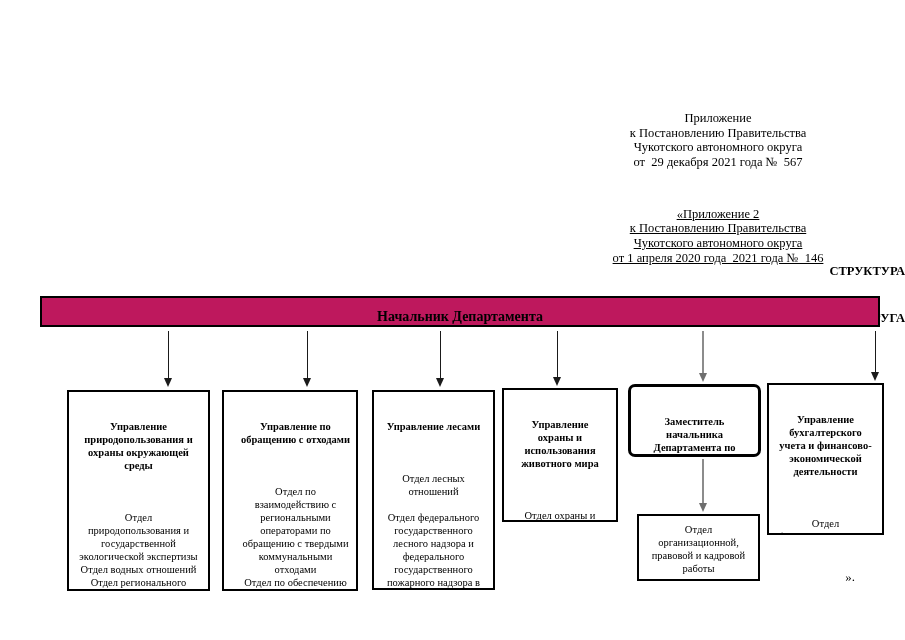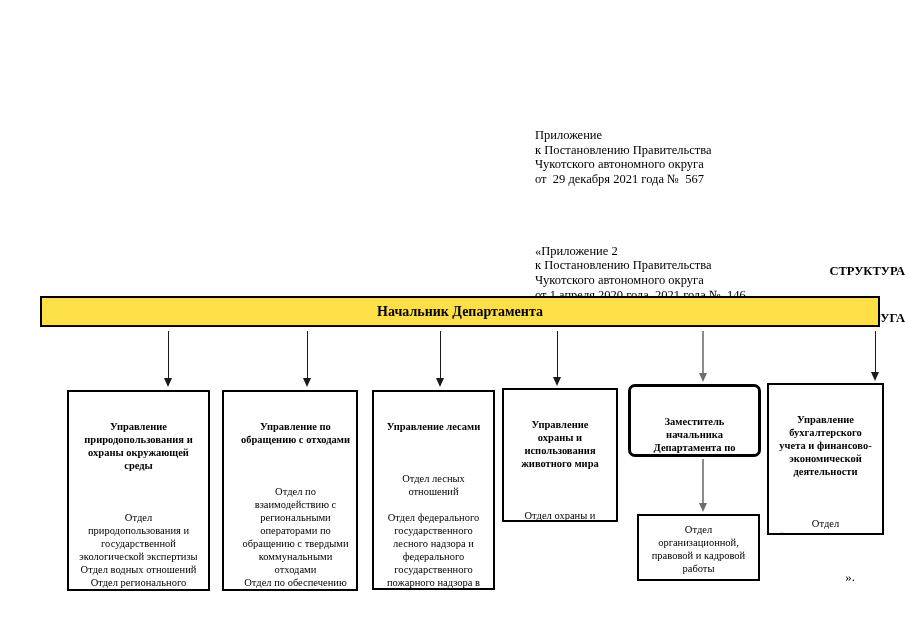--- a/index.html
+++ b/index.html
@@ -2,35 +2,35 @@
 <html><head>
 <meta charset="utf-8">
 <style>
   html,body{margin:0;padding:0;background:#e9e9e9;}
   .page{
     position:relative;width:905px;height:640px;background:#ffffff;
     font-family:"Liberation Serif","DejaVu Serif",serif;color:#000;
     overflow:hidden;margin:0 auto;
   }
   .appendix{
-    position:absolute;left:535px;top:99px;width:366px;
-    text-align:left;font-size:12.5px;line-height:14.6px;
+    position:absolute;left:535px;top:82px;width:366px;
+    text-align:center;font-size:12.5px;line-height:14.6px;
     white-space:pre-wrap;
   }
-  .appendix .block2{margin-top:28px;}
+  .appendix .block2{margin-top:8px;text-decoration:underline;}
   .doc-title{
     position:absolute;left:0;top:233px;width:905px;
     text-align:right;font-weight:bold;font-size:12.5px;line-height:15.5px;
     white-space:pre-wrap;
   }
   .root-box{
     position:absolute;left:40px;top:296px;width:840px;height:31px;
     border:2px solid #000;box-sizing:border-box;
-    display:flex;align-items:center;justify-content:center;
-    font-weight:bold;font-size:14px;background:#fde047;
+    display:flex;align-items:flex-end;justify-content:center;
+    font-weight:bold;font-size:14px;background:#be185d;
   }
   .unit{
     position:absolute;border:2px solid #000;box-sizing:border-box;
     background:#fff;text-align:center;font-size:10.5px;line-height:13px;
     padding:2px 2px 0 2px;white-space:pre-wrap;overflow:hidden;
   }
   .unit .unit-title{font-weight:bold;}
   .unit .unit-body{margin-top:13px;font-weight:normal;}
   .u1{left:67px;top:390px;width:143px;height:201px;}
   .u2{left:222px;top:390px;width:136px;height:201px;padding-left:13px;}

